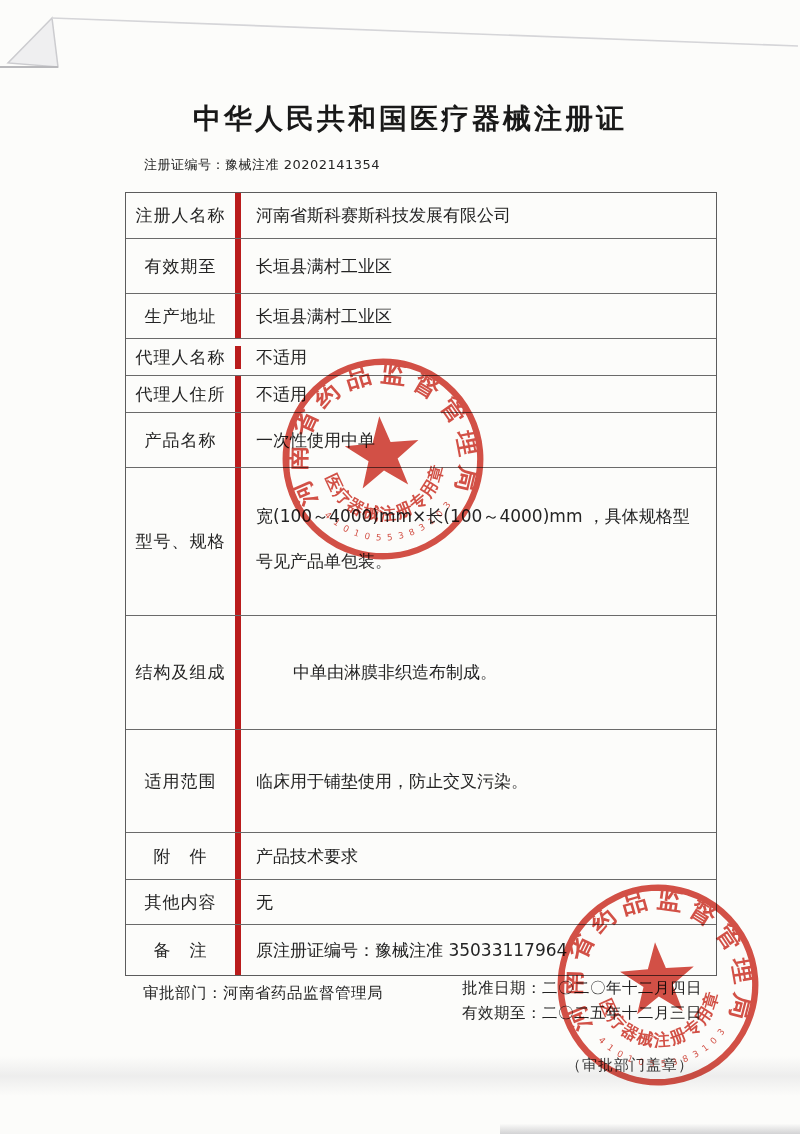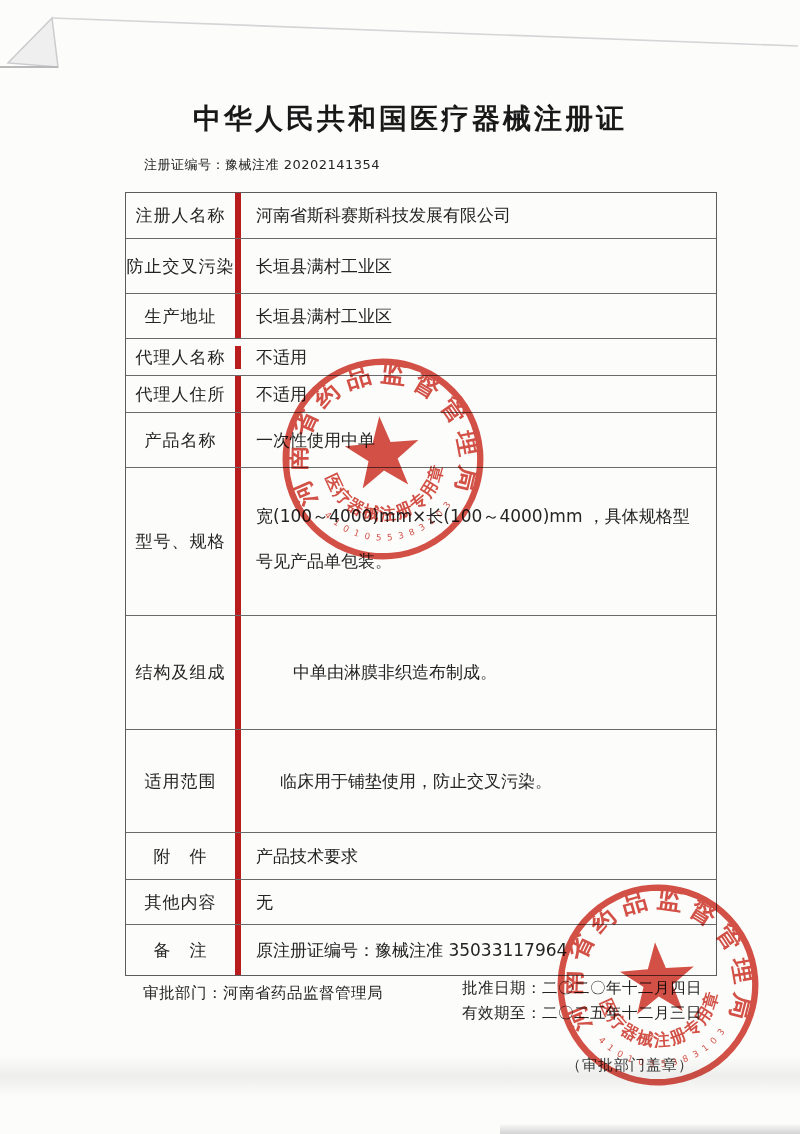--- a/index.html
+++ b/index.html
@@ -44,21 +44,21 @@
     padding:6px 12px 6px 15px; font-size:17px; line-height:1.55;
   }
   .row:nth-child(1)  { height:45px; }
   .row:nth-child(2)  { height:55px; }
   .row:nth-child(3)  { height:45px; }
   .row:nth-child(4)  { height:37px;align-items:center; }
   .row:nth-child(5)  { height:37px; }
   .row:nth-child(6)  { height:55px;justify-content:center; }
   .row:nth-child(7)  { height:148px; }
   .row:nth-child(8)  { height:114px;gap:37px; }
-  .row:nth-child(9)  { height:103px;gap:24px; }
+  .row:nth-child(9)  { height:103px; }
   .row:nth-child(10) { height:47px; }
   .row:nth-child(11) { height:45px; }
   .row:nth-child(12) { height:51px; }
   .row:nth-child(7) .cell-value { line-height:2.65; align-items:flex-start; padding-top:26px; }
   
   .dept-line { position:absolute; left:143px; top:983px; font-size:15.5px; letter-spacing:.5px; }
   .date-block { position:absolute; left:462px; top:977px; font-size:15.5px; line-height:25px; letter-spacing:.5px;font-family:Liberation Mono, monospace; }
   .seal-note { position:absolute; left:566px; top:1056px; font-size:15px; letter-spacing:1px; color:#3a3a3a; }
   
   .seal {
@@ -84,21 +84,21 @@
 
   <div class="title">中华人民共和国医疗器械注册证</div>
   <div class="cert-line"><span>注册证编号：</span><span>豫械注准 20202141354</span></div>
 
   <div class="cert-table">
     <div class="row">
       <div class="cell-label">注册人名称</div>
       <div class="cell-value">河南省斯科赛斯科技发展有限公司</div>
     </div>
     <div class="row">
-      <div class="cell-label">防止交叉污染</div>
+      <div class="cell-label">有效期至</div>
       <div class="cell-value">长垣县满村工业区</div>
     </div>
     <div class="row">
       <div class="cell-label">生产地址</div>
       <div class="cell-value">长垣县满村工业区</div>
     </div>
     <div class="row">
       <div class="cell-label">代理人名称</div>
       <div class="cell-value">不适用</div>
     </div>

